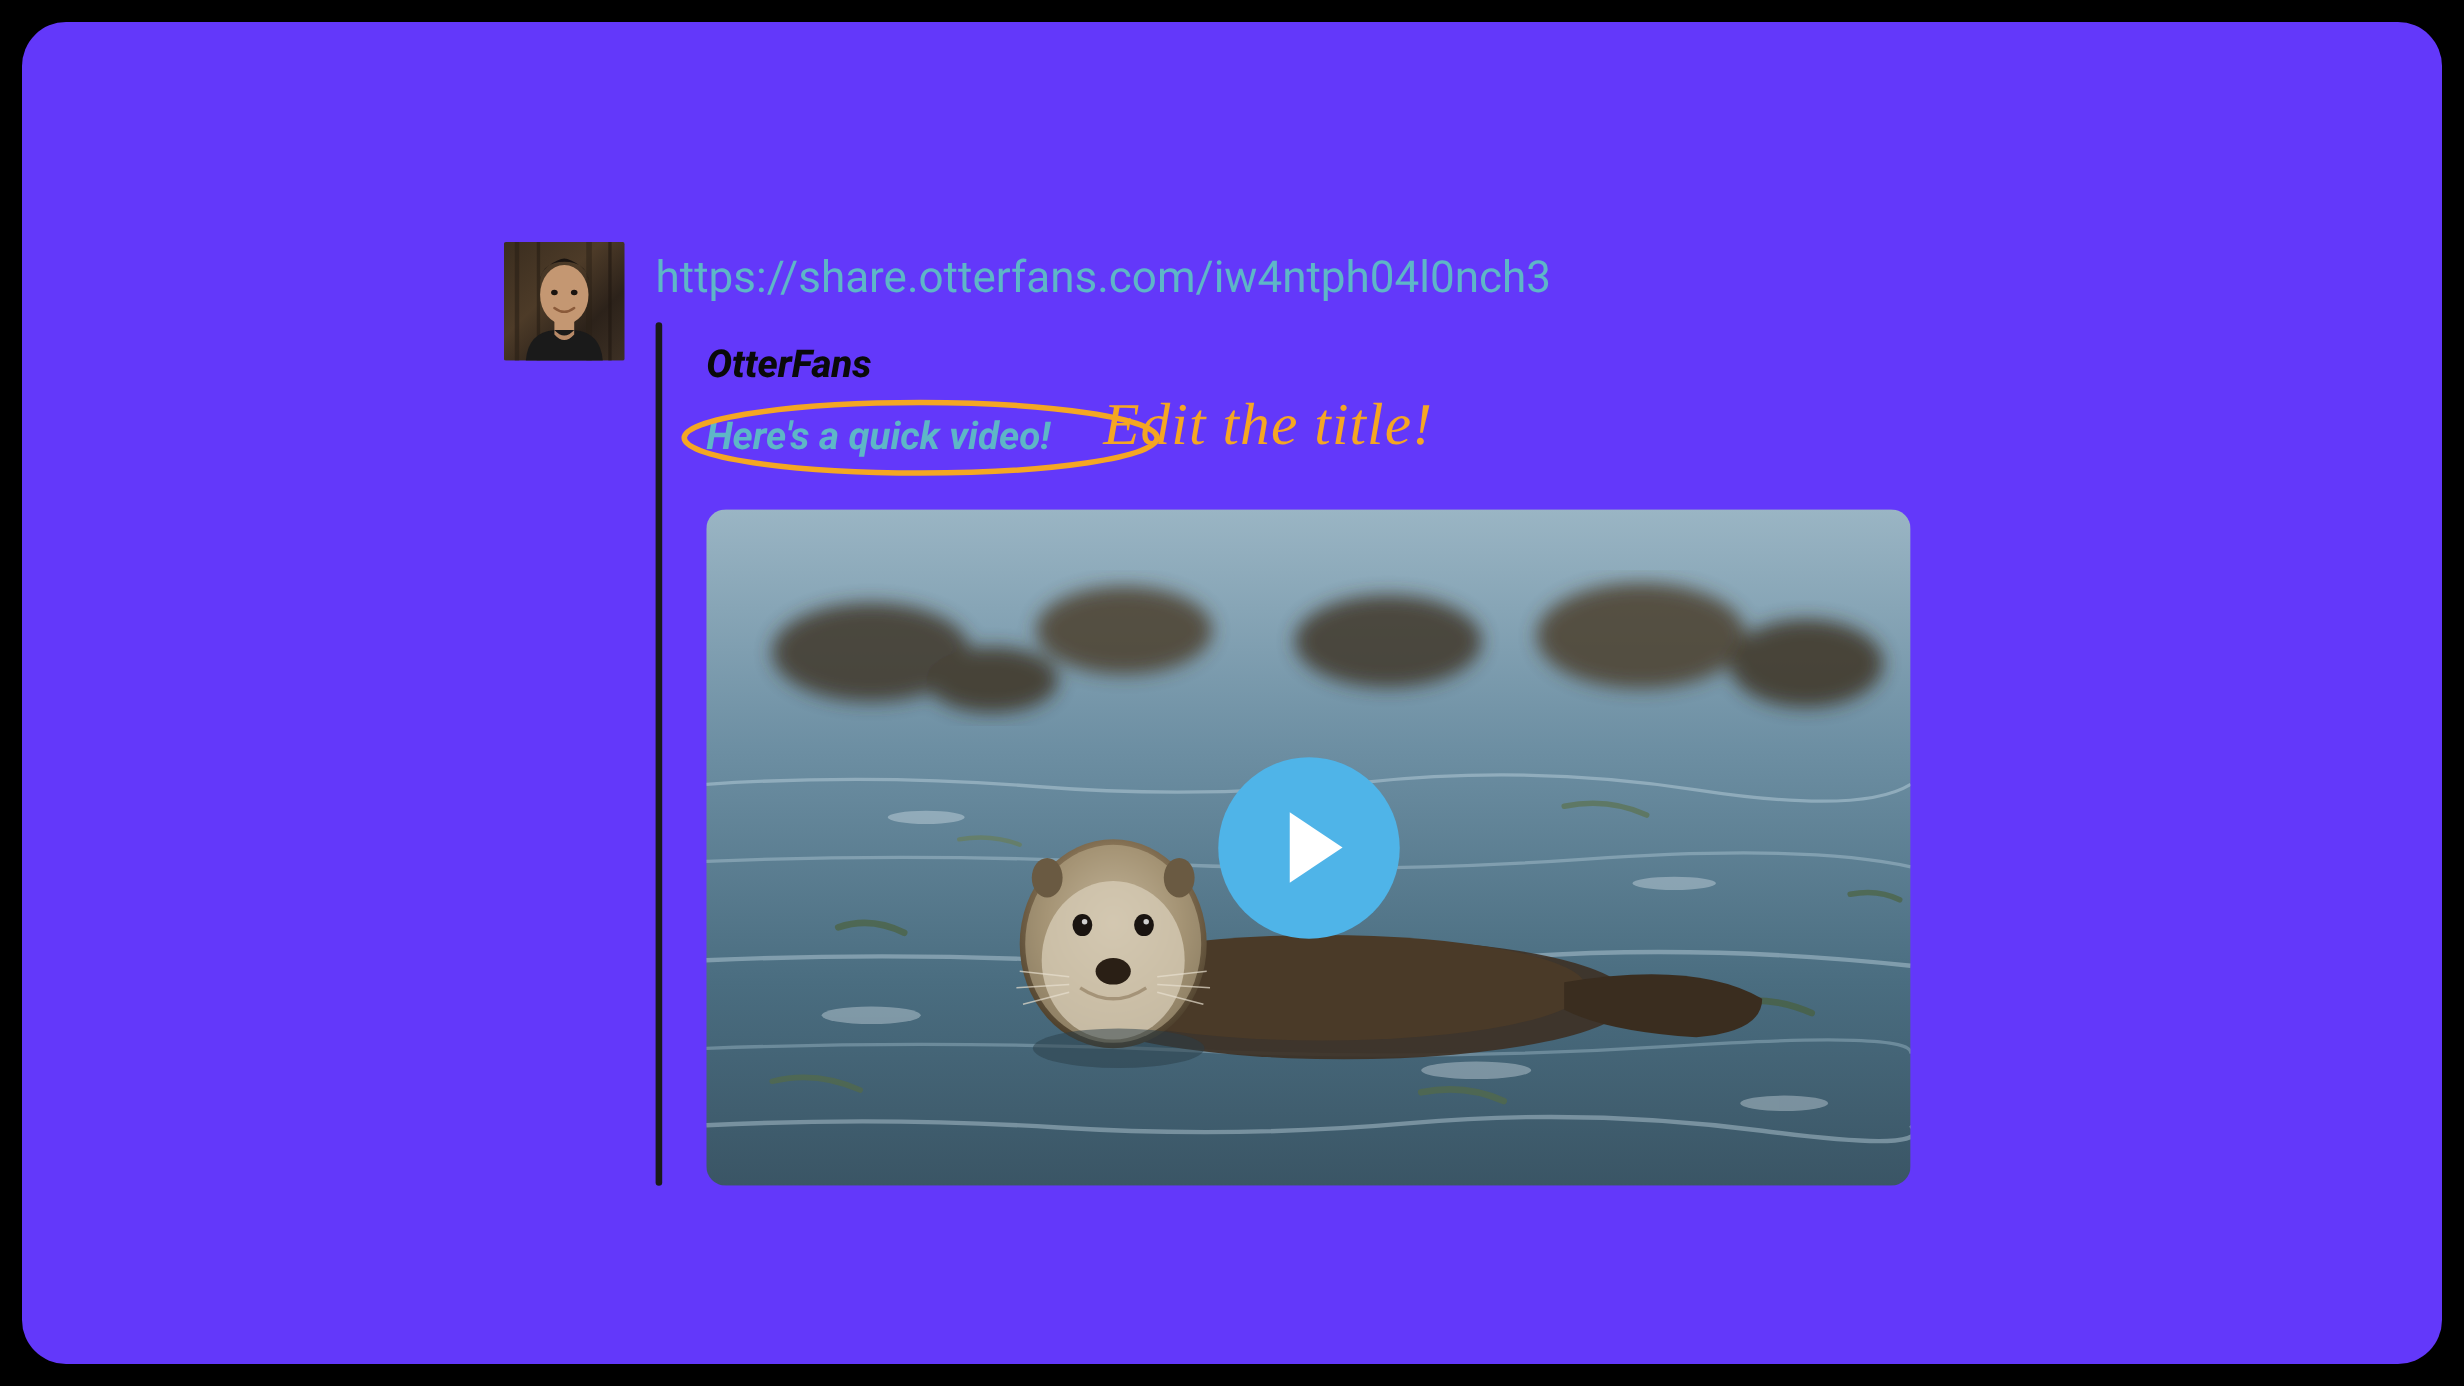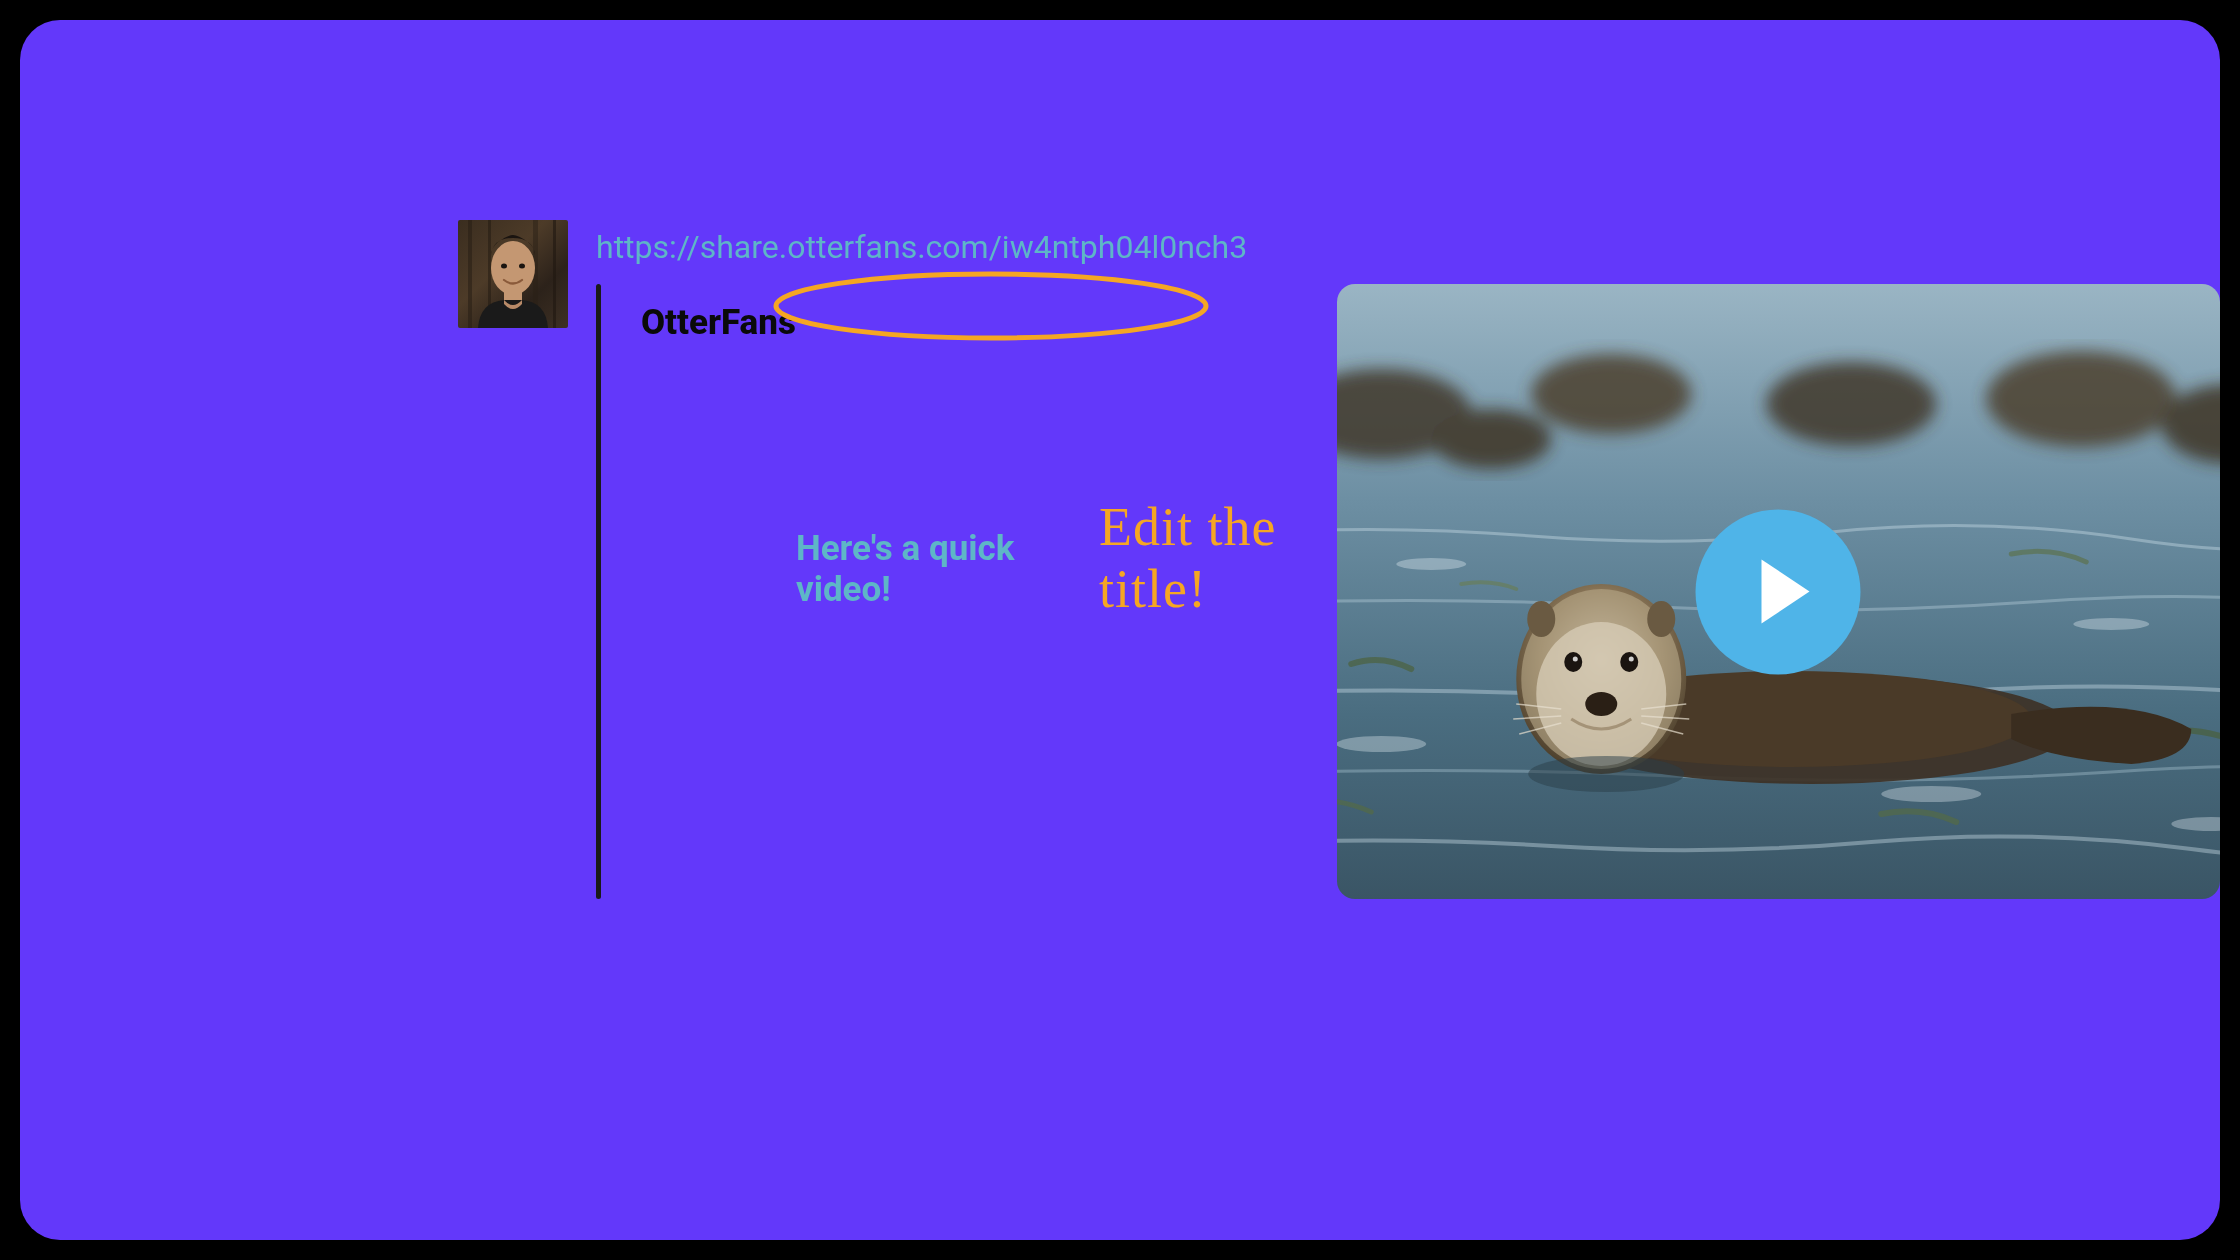--- a/index.html
+++ b/index.html
@@ -47,40 +47,41 @@
       height: 100%;
     }
     
     .message-content {
       display: flex;
       flex-direction: column;
     }
     
     .share-link {
       color: #5EB6C7;
-      font-size: 32px;
+      font-size: 40px;
       font-weight: 400;
       margin-bottom: 18px;
       margin-top: 8px;
     }
     
     .embed-area {
       display: flex;
     }
     
     .embed-bar {
       width: 6px;
       background: #1a1a1a;
       border-radius: 3px;
       margin-right: 40px;
     }
     
     .embed-content {
       display: flex;
-      flex-direction: row;
+      flex-direction: column;
+      font-style: italic;
     }
     
     .site-name {
       color: #0a0a0a;
       font-size: 35px;
       font-weight: 800;
       margin-bottom: 24px;
       margin-top: 18px;
     }
     

